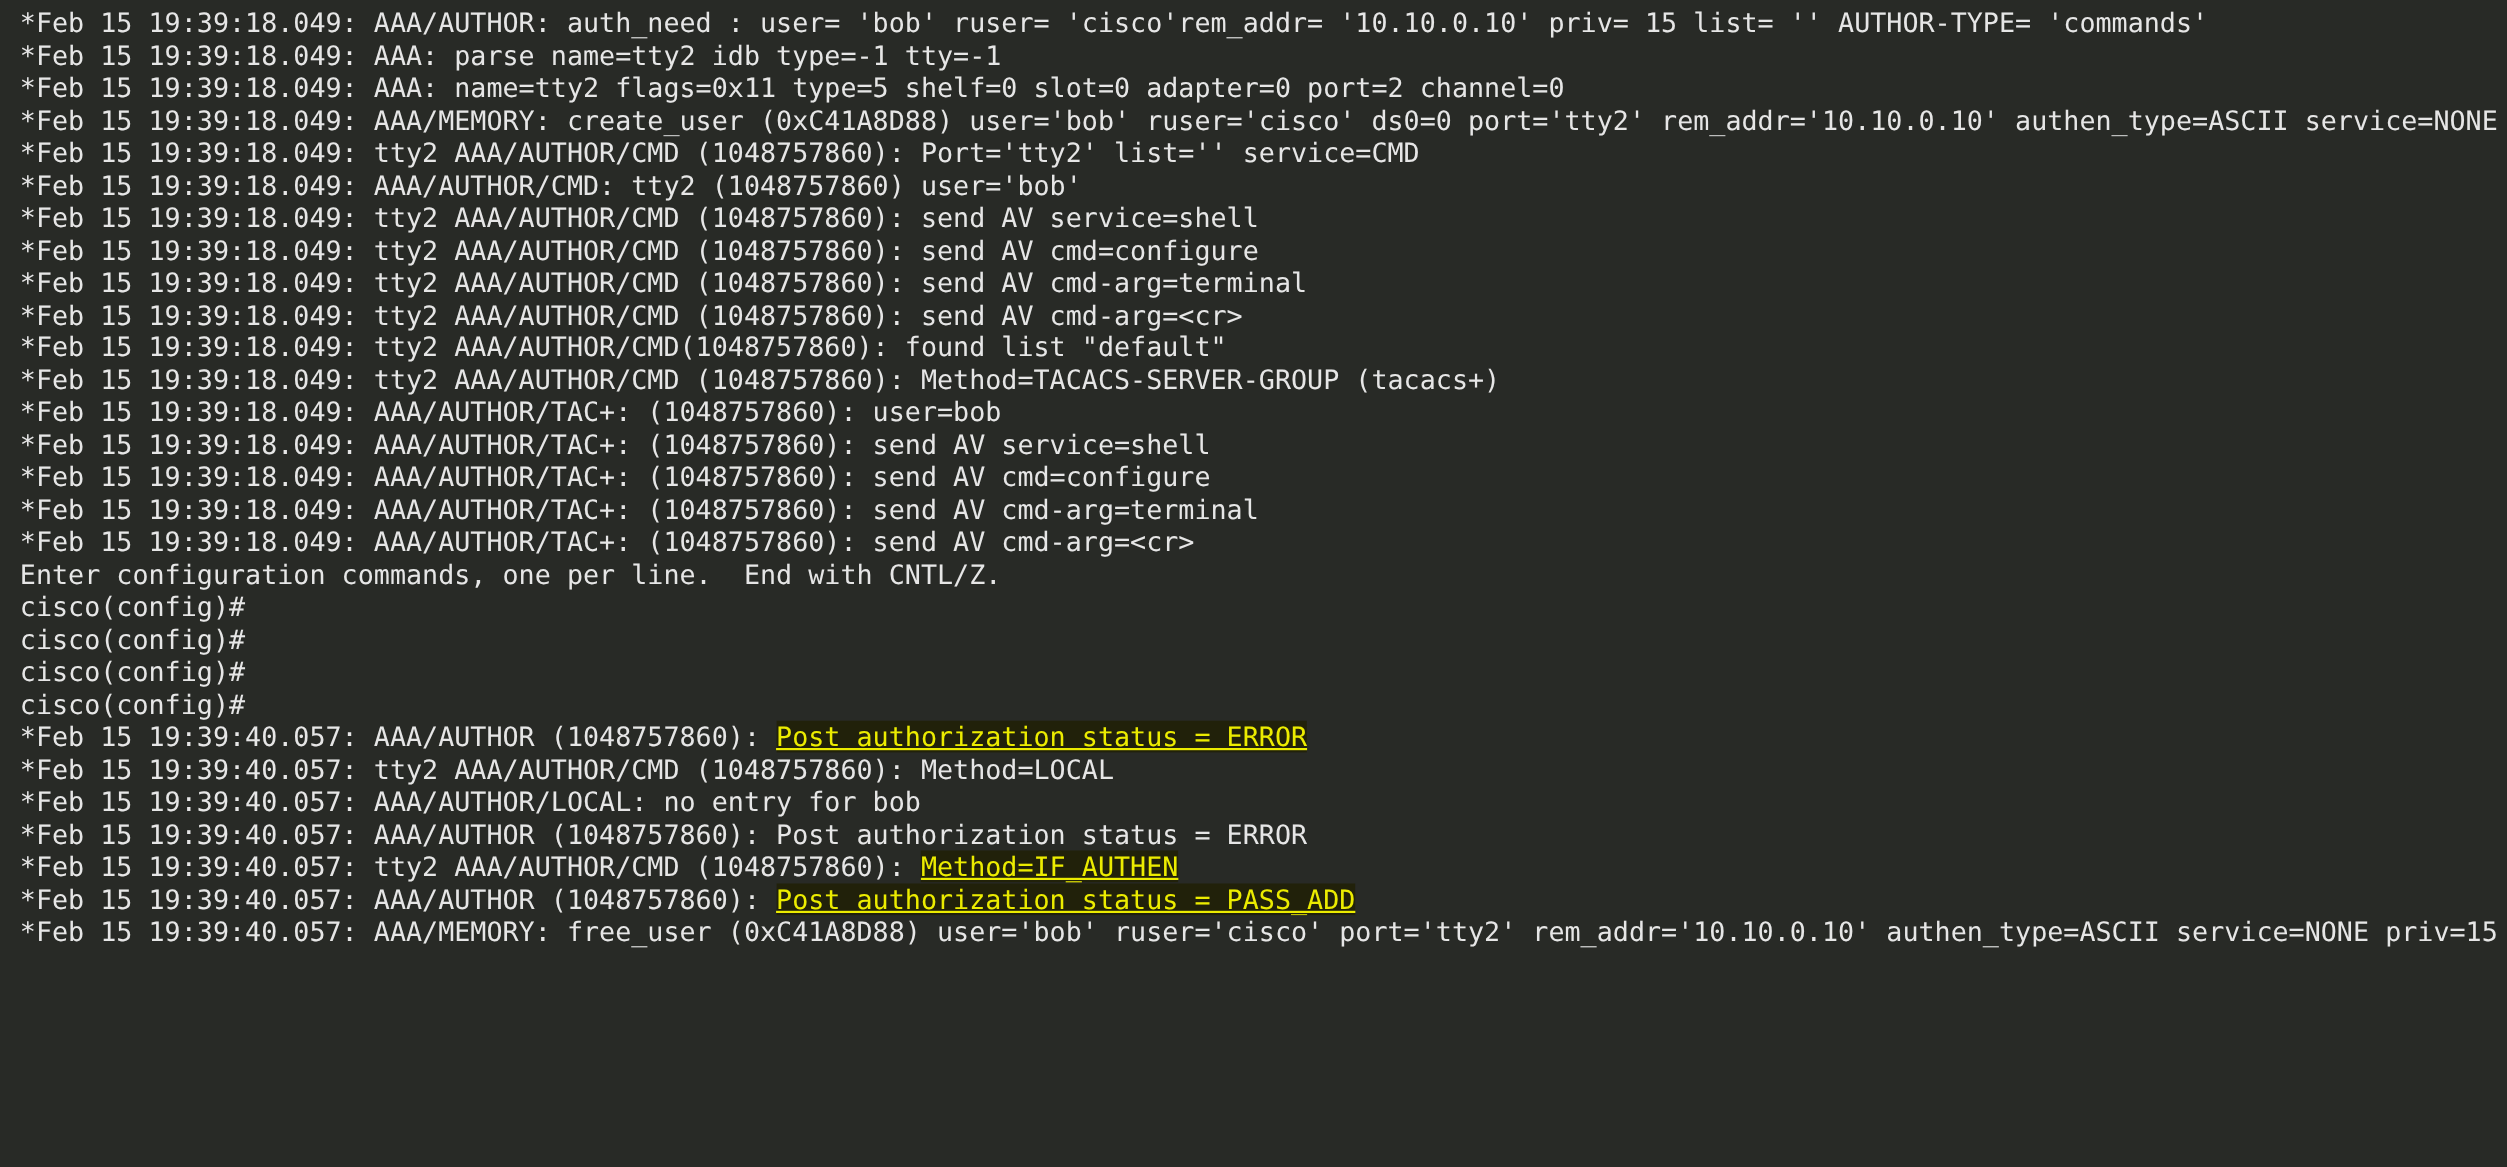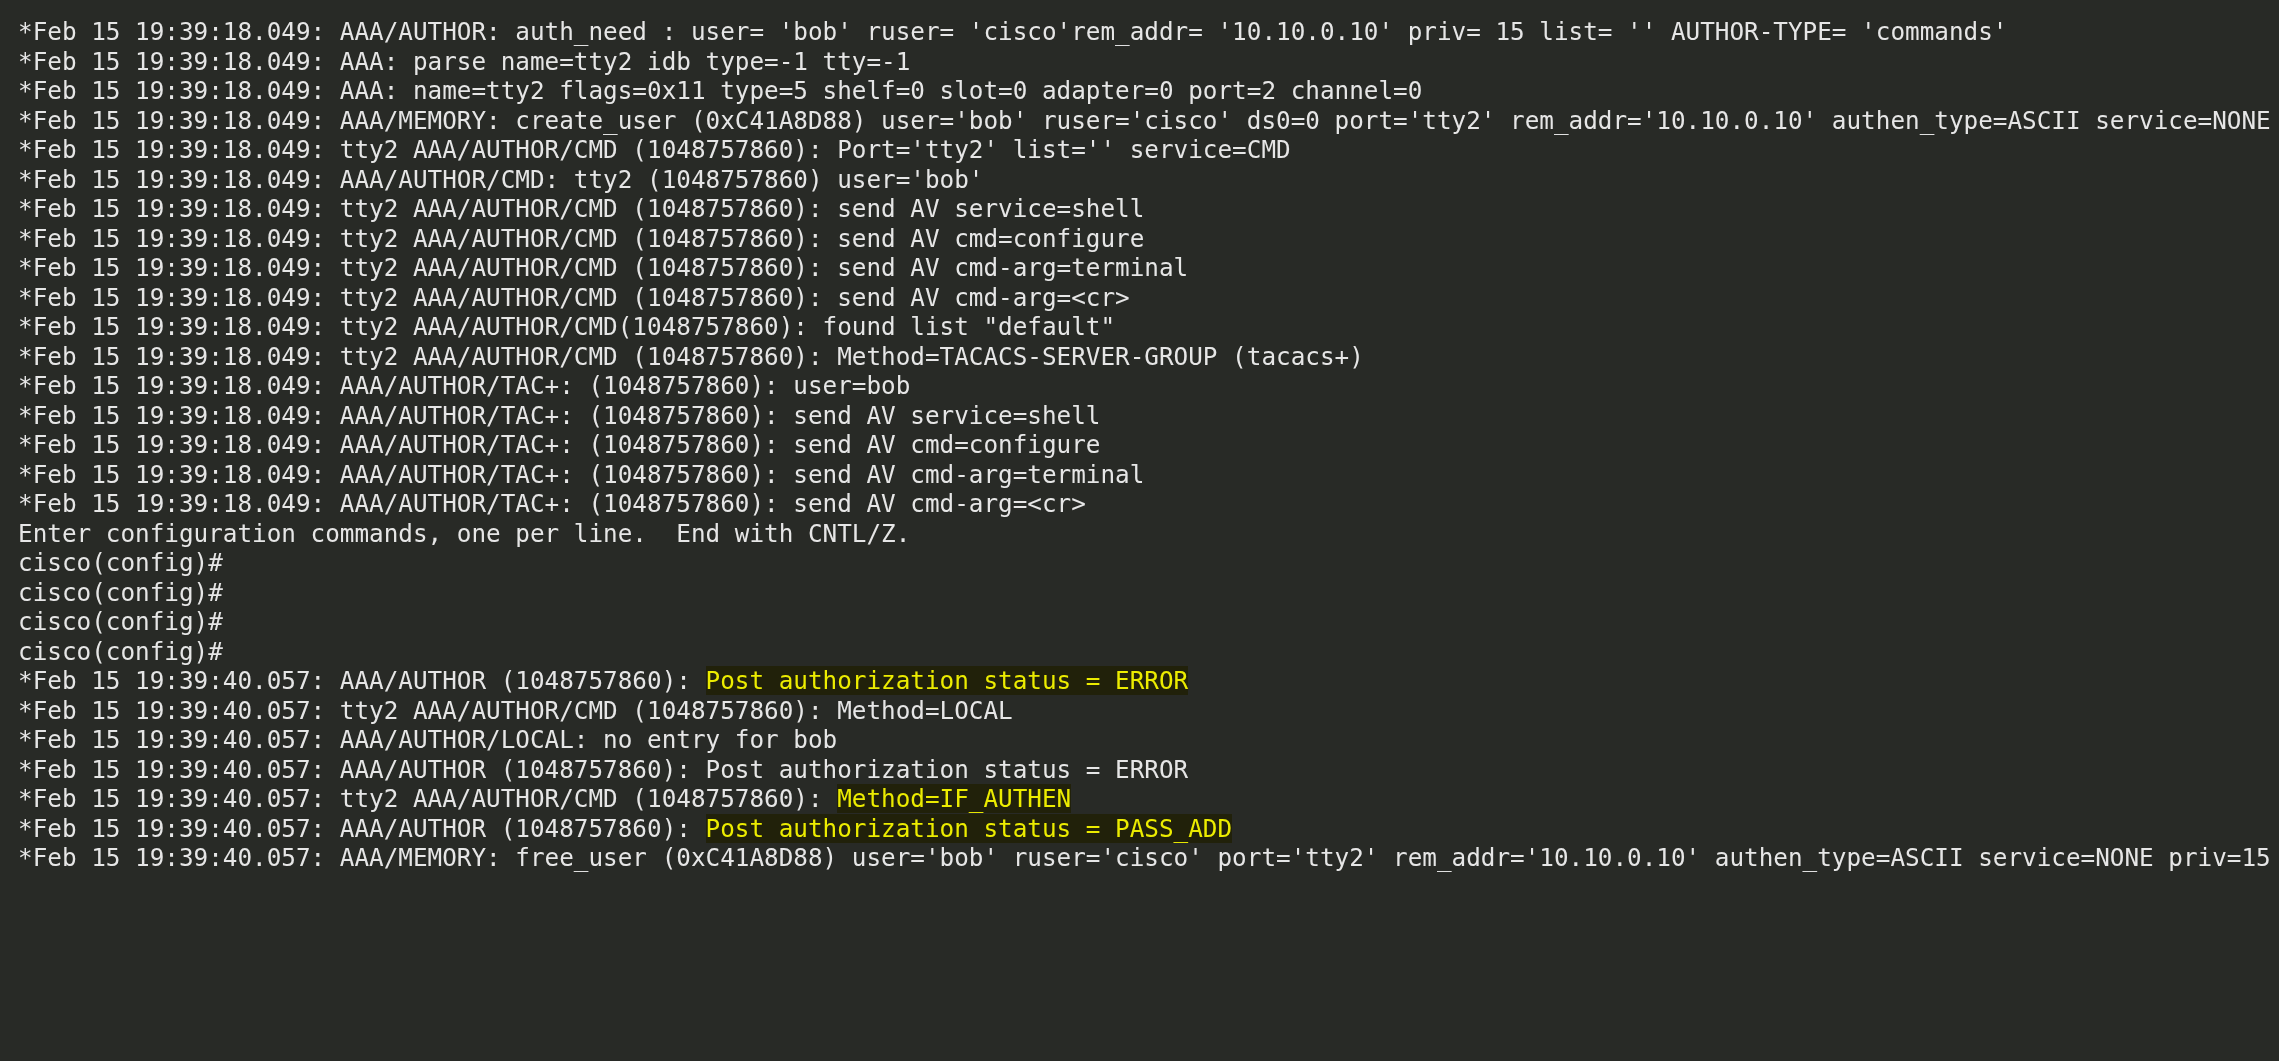--- a/index.html
+++ b/index.html
@@ -11,21 +11,21 @@
   body {
     width: 2279px;
     height: 1061px;
     overflow: hidden;
   }
   #terminal {
     width: 2279px;
     height: 1061px;
     background: #282a26;
     box-sizing: border-box;
-    padding: 17px 0 0 18px;
+    padding: 6px 0 0 18px;
     overflow: hidden;
     position: relative;
   }
   #terminal-output {
     font-family: "DejaVu Sans Mono", "Liberation Mono", monospace;
     font-size: 24.3px;
     line-height: 29.5px;
     color: #e6e6e6;
     white-space: pre;
     letter-spacing: 0px;
@@ -34,20 +34,21 @@
   }
   .line {
     white-space: pre;
     height: 29.5px;
     overflow: hidden;
     display: block;
   }
   .hl {
     background: #21210a;
     color: #ecec00;
+    text-decoration: underline;
   }
 </style>
 </head>
 <body style="background: rgb(40, 42, 38);">
 
 <div id="terminal" style="background: rgb(40, 42, 38);">
   <div id="terminal-output" style="color: rgb(230, 230, 230);"><span class="line"><span>*Feb 15 19:39:18.049: AAA/AUTHOR: auth_need : user= 'bob' ruser= 'cisco'rem_addr= '10.10.0.10' priv= 15 list= '' AUTHOR-TYPE= 'commands'</span></span><span class="line"><span>*Feb 15 19:39:18.049: AAA: parse name=tty2 idb type=-1 tty=-1</span></span><span class="line"><span>*Feb 15 19:39:18.049: AAA: name=tty2 flags=0x11 type=5 shelf=0 slot=0 adapter=0 port=2 channel=0</span></span><span class="line"><span>*Feb 15 19:39:18.049: AAA/MEMORY: create_user (0xC41A8D88) user='bob' ruser='cisco' ds0=0 port='tty2' rem_addr='10.10.0.10' authen_type=ASCII service=NONE priv=15 initial_task_id='0', vrf= (id=0)</span></span><span class="line"><span>*Feb 15 19:39:18.049: tty2 AAA/AUTHOR/CMD (1048757860): Port='tty2' list='' service=CMD</span></span><span class="line"><span>*Feb 15 19:39:18.049: AAA/AUTHOR/CMD: tty2 (1048757860) user='bob'</span></span><span class="line"><span>*Feb 15 19:39:18.049: tty2 AAA/AUTHOR/CMD (1048757860): send AV service=shell</span></span><span class="line"><span>*Feb 15 19:39:18.049: tty2 AAA/AUTHOR/CMD (1048757860): send AV cmd=configure</span></span><span class="line"><span>*Feb 15 19:39:18.049: tty2 AAA/AUTHOR/CMD (1048757860): send AV cmd-arg=terminal</span></span><span class="line"><span>*Feb 15 19:39:18.049: tty2 AAA/AUTHOR/CMD (1048757860): send AV cmd-arg=&lt;cr&gt;</span></span><span class="line"><span>*Feb 15 19:39:18.049: tty2 AAA/AUTHOR/CMD(1048757860): found list "default"</span></span><span class="line"><span>*Feb 15 19:39:18.049: tty2 AAA/AUTHOR/CMD (1048757860): Method=TACACS-SERVER-GROUP (tacacs+)</span></span><span class="line"><span>*Feb 15 19:39:18.049: AAA/AUTHOR/TAC+: (1048757860): user=bob</span></span><span class="line"><span>*Feb 15 19:39:18.049: AAA/AUTHOR/TAC+: (1048757860): send AV service=shell</span></span><span class="line"><span>*Feb 15 19:39:18.049: AAA/AUTHOR/TAC+: (1048757860): send AV cmd=configure</span></span><span class="line"><span>*Feb 15 19:39:18.049: AAA/AUTHOR/TAC+: (1048757860): send AV cmd-arg=terminal</span></span><span class="line"><span>*Feb 15 19:39:18.049: AAA/AUTHOR/TAC+: (1048757860): send AV cmd-arg=&lt;cr&gt;</span></span><span class="line"><span>Enter configuration commands, one per line.  End with CNTL/Z.</span></span><span class="line"><span>cisco(config)#</span></span><span class="line"><span>cisco(config)#</span></span><span class="line"><span>cisco(config)#</span></span><span class="line"><span>cisco(config)#</span></span><span class="line"><span>*Feb 15 19:39:40.057: AAA/AUTHOR (1048757860): </span><span class="hl" style="background: rgb(33, 33, 10); color: rgb(236, 236, 0);">Post authorization status = ERROR</span></span><span class="line"><span>*Feb 15 19:39:40.057: tty2 AAA/AUTHOR/CMD (1048757860): Method=LOCAL</span></span><span class="line"><span>*Feb 15 19:39:40.057: AAA/AUTHOR/LOCAL: no entry for bob</span></span><span class="line"><span>*Feb 15 19:39:40.057: AAA/AUTHOR (1048757860): Post authorization status = ERROR</span></span><span class="line"><span>*Feb 15 19:39:40.057: tty2 AAA/AUTHOR/CMD (1048757860): </span><span class="hl" style="background: rgb(33, 33, 10); color: rgb(236, 236, 0);">Method=IF_AUTHEN</span></span><span class="line"><span>*Feb 15 19:39:40.057: AAA/AUTHOR (1048757860): </span><span class="hl" style="background: rgb(33, 33, 10); color: rgb(236, 236, 0);">Post authorization status = PASS_ADD</span></span><span class="line"><span>*Feb 15 19:39:40.057: AAA/MEMORY: free_user (0xC41A8D88) user='bob' ruser='cisco' port='tty2' rem_addr='10.10.0.10' authen_type=ASCII service=NONE priv=15</span></span></div>
 </div>
 
 </body></html>

